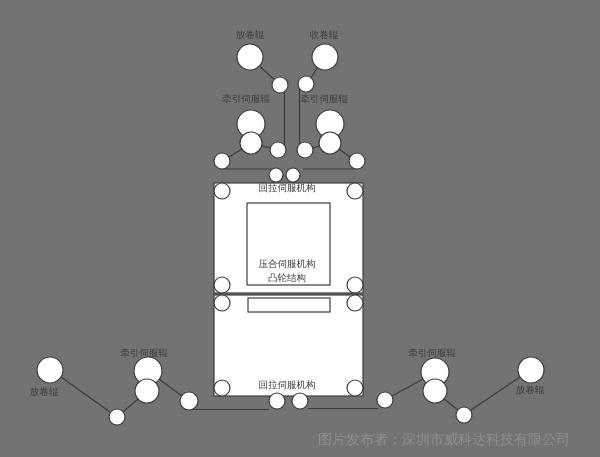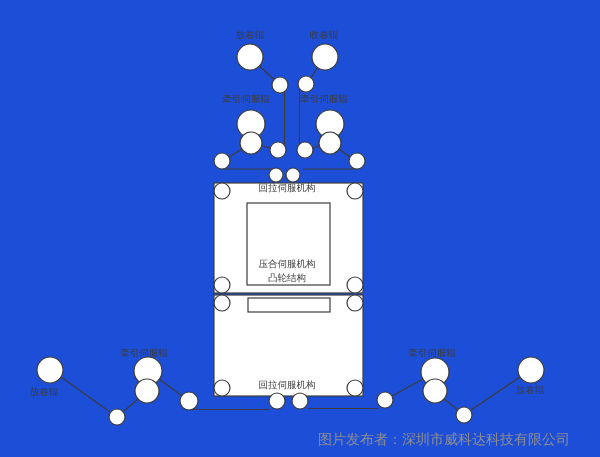--- a/index.html
+++ b/index.html
@@ -8,21 +8,21 @@
     background: #ffffff;
     width: 600px;
     height: 457px;
     overflow: hidden;
     font-family: "DejaVu Sans", sans-serif;
   }
   .stage {
     position: relative;
     width: 600px;
     height: 457px;
-    background: #1d4ed8;
+    background: #737373;
   }
   svg { display: block; }
   .ln {
     stroke: #3c3c3c;
     stroke-width: 1.2;
     fill: none;
   }
   .roller {
     stroke: #3c3c3c;
     stroke-width: 1.2;

